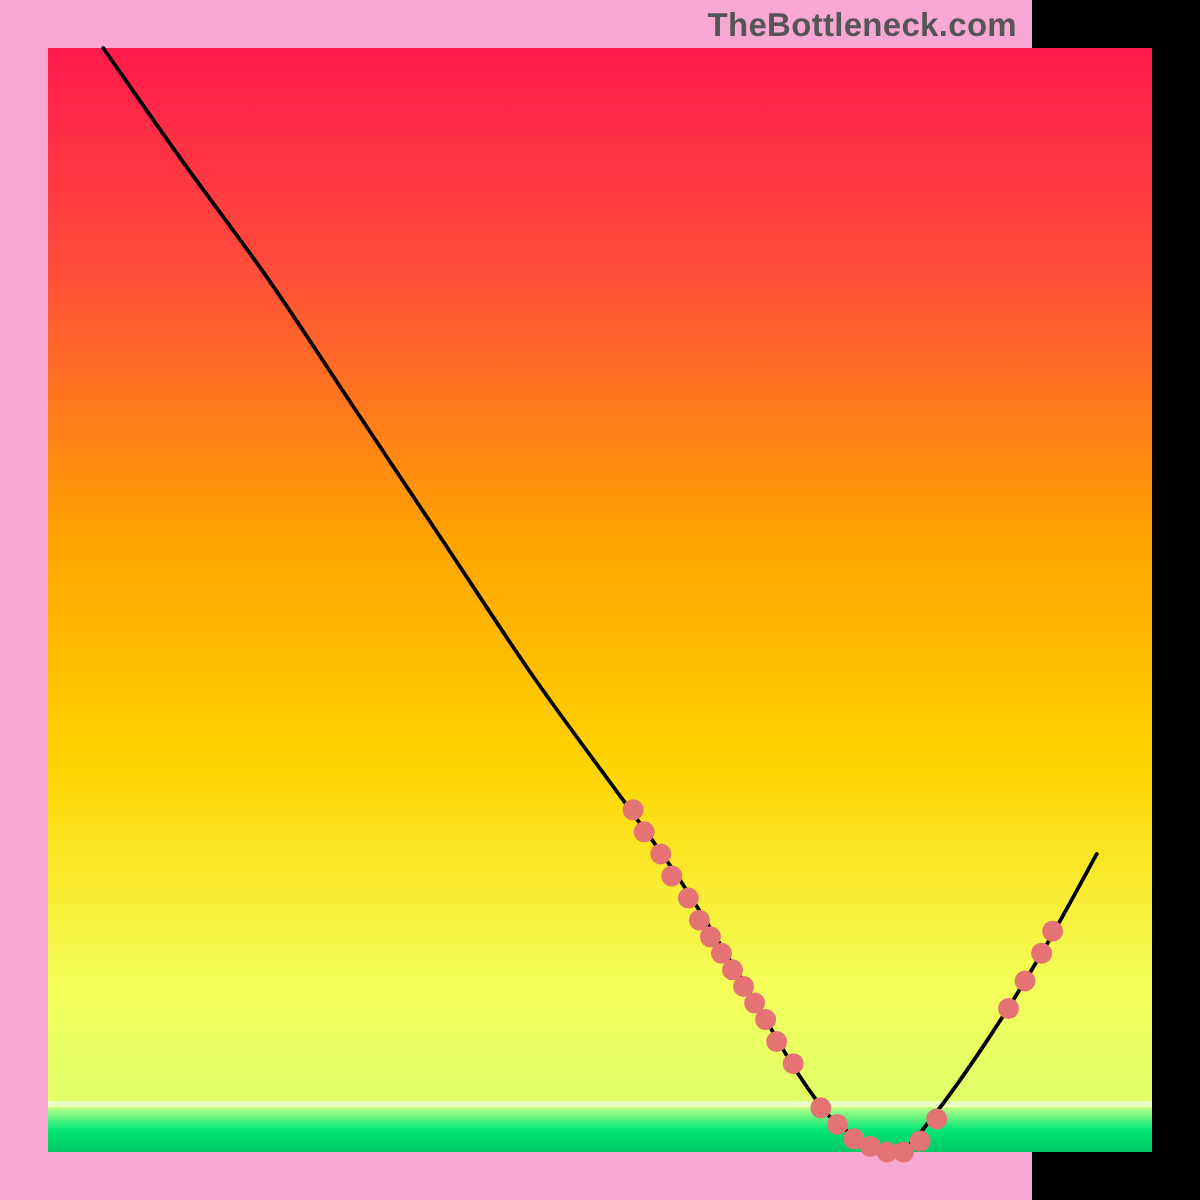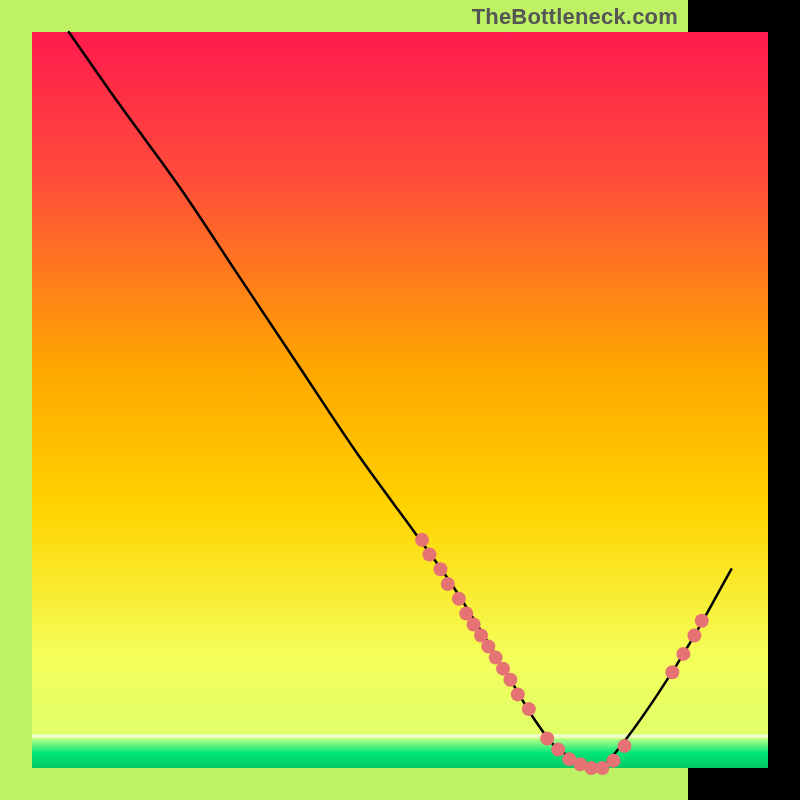--- a/index.html
+++ b/index.html
@@ -10,21 +10,21 @@
     height: 800px;
     overflow: hidden;
     font-family: Arial, Helvetica, sans-serif;
   }
   #frame {
     position: absolute;
     left: 0;
     top: 0;
     width: 688px;
     height: 800px;
-    background: #bef264;
+    background: #f9a8d4;
   }
   #watermark {
     position: absolute;
     top: 4px;
     right: 10px;
     color: #555;
     font-size: 22px;
     font-weight: bold;
     font-family: Arial, sans-serif;
     letter-spacing: 0.2px;

